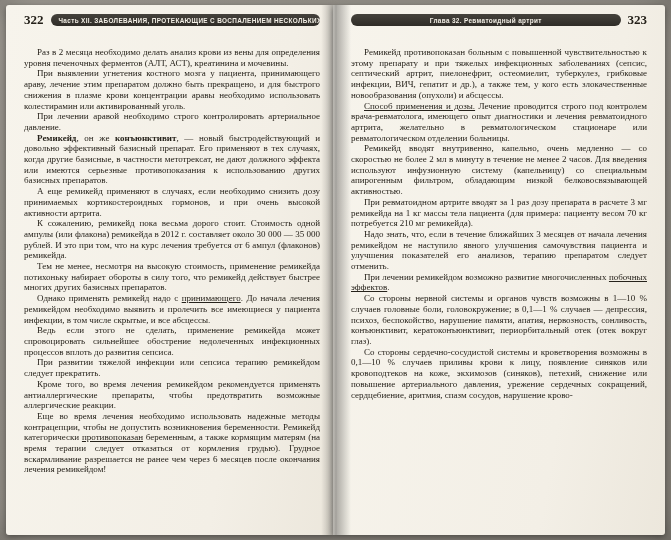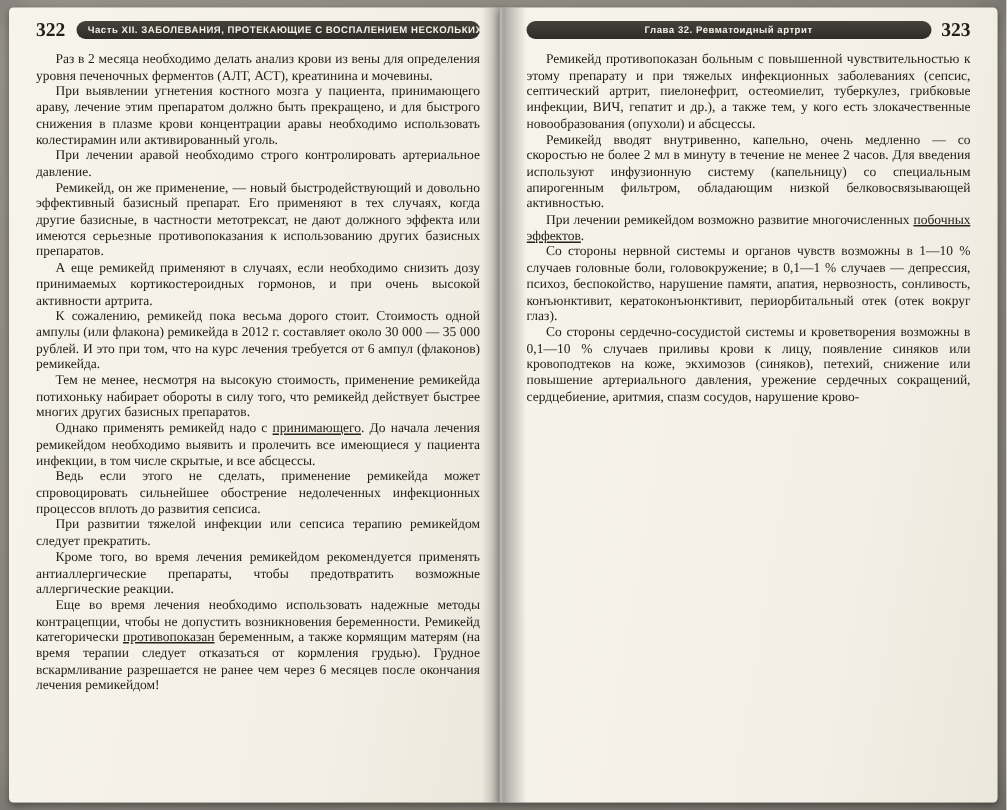--- a/index.html
+++ b/index.html
@@ -16,79 +16,82 @@
     box-shadow:0 2px 6px rgba(0,0,0,.45);
     overflow:hidden;
   }
   .page.left{border-radius:3px 0 0 3px;padding:7px 13px 8px 18px;}
   .page.right{border-radius:0 3px 3px 0;padding:7px 18px 8px 18px;}
   .gutter{
     position:absolute;top:0;bottom:0;left:50%;width:30px;margin-left:-15px;
     background:linear-gradient(to right,rgba(0,0,0,0) 0%,rgba(0,0,0,.28) 45%,rgba(0,0,0,.34) 50%,rgba(0,0,0,.28) 55%,rgba(0,0,0,0) 100%);
     pointer-events:none;z-index:5;
   }
-  .page-header{display:flex;align-items:center;gap:7px;margin-bottom:6px;flex:0 0 auto;}
+  .page-header{display:flex;align-items:center;gap:7px;margin-bottom:19px;flex:0 0 auto;}
   .page-num{
     font-family:"Liberation Serif",serif;font-weight:bold;font-size:13px;color:#242019;
     flex:0 0 auto;
   }
   .header-bar{
     flex:1 1 auto;background:linear-gradient(#45423c,#2f2c27);color:#f3efe6;
     border-radius:8px;padding:2.5px 8px;text-align:center;
     font-family:"Liberation Sans",sans-serif;font-size:6.4px;font-weight:bold;
     letter-spacing:.35px;white-space:nowrap;overflow:hidden;
   }
   .page-body{
     flex:1 1 auto;overflow:hidden;
     font-family:"Liberation Serif",serif;font-size:9px;line-height:1.19;
     color:#26221b;text-align:justify;
   }
   .para{margin:0;text-indent:13px;}
-  .seg-b{font-weight:normal;}
+  .seg-b{font-weight:bold;}
   .seg-u{text-decoration:underline;text-underline-offset:1px;}
 </style>
 </head>
 <body>
 
 <div class="scene">
   <div class="spread">
 
     <div class="page left">
       <div class="page-header">
         <div class="page-num">322</div>
         <div class="header-bar">
           <span>Часть XII. ЗАБОЛЕВАНИЯ, ПРОТЕКАЮЩИЕ С ВОСПАЛЕНИЕМ НЕСКОЛЬКИХ СУСТАВОВ</span>
         </div>
       </div>
       <div class="page-body">
           <p class="para"><span>Раз в 2 месяца необходимо делать анализ крови из вены для определения уровня печеночных ферментов (АЛТ, АСТ), креатинина и мочевины.</span></p>
           <p class="para"><span>При выявлении угнетения костного мозга у пациента, принимающего араву, лечение этим препаратом должно быть прекращено, и для быстрого снижения в плазме крови концентрации аравы необходимо использовать колестирамин или активированный уголь.</span></p>
           <p class="para"><span>При лечении аравой необходимо строго контролировать артериальное давление.</span></p>
-          <p class="para"><span class="seg-b">Ремикейд</span><span>, он же </span><span class="seg-b">применение</span><span>, — новый быстродействующий и довольно эффективный базисный препарат. Его применяют в тех случаях, когда другие базисные, в частности метотрексат, не дают должного эффекта или имеются серьезные противопоказания к использованию других базисных препаратов.</span></p>
+          <p class="para"><span class="seg-b">Ремикейд</span><span>, он же </span><span class="seg-b">конъюнктивит</span><span>, — новый быстродействующий и довольно эффективный базисный препарат. Его применяют в тех случаях, когда другие базисные, в частности метотрексат, не дают должного эффекта или имеются серьезные противопоказания к использованию других базисных препаратов.</span></p>
           <p class="para"><span>А еще ремикейд применяют в случаях, если необходимо снизить дозу принимаемых кортикостероидных гормонов, и при очень высокой активности артрита.</span></p>
           <p class="para"><span>К сожалению, ремикейд пока весьма дорого стоит. Стоимость одной ампулы (или флакона) ремикейда в 2012 г. составляет около 30 000 — 35 000 рублей. И это при том, что на курс лечения требуется от 6 ампул (флаконов) ремикейда.</span></p>
           <p class="para"><span>Тем не менее, несмотря на высокую стоимость, применение ремикейда потихоньку набирает обороты в силу того, что ремикейд действует быстрее многих других базисных препаратов.</span></p>
           <p class="para"><span>Однако применять ремикейд надо с </span><span class="seg-u">принимающего</span><span>. До начала лечения ремикейдом необходимо выявить и пролечить все имеющиеся у пациента инфекции, в том числе скрытые, и все абсцессы.</span></p>
           <p class="para"><span>Ведь если этого не сделать, применение ремикейда может спровоцировать сильнейшее обострение недолеченных инфекционных процессов вплоть до развития сепсиса.</span></p>
           <p class="para"><span>При развитии тяжелой инфекции или сепсиса терапию ремикейдом следует прекратить.</span></p>
           <p class="para"><span>Кроме того, во время лечения ремикейдом рекомендуется применять антиаллергические препараты, чтобы предотвратить возможные аллергические реакции.</span></p>
           <p class="para"><span>Еще во время лечения необходимо использовать надежные методы контрацепции, чтобы не допустить возникновения беременности. Ремикейд категорически </span><span class="seg-u">противопоказан</span><span> беременным, а также кормящим матерям (на время терапии следует отказаться от кормления грудью). Грудное вскармливание разрешается не ранее чем через 6 месяцев после окончания лечения ремикейдом!</span></p>
         </div>
     </div>
 
     <div class="page right">
       <div class="page-header">
         <div class="header-bar">
           <span>Глава 32. Ревматоидный артрит</span>
         </div>
         <div class="page-num">323</div>
       </div>
       <div class="page-body">
           <p class="para"><span>Ремикейд противопоказан больным с повышенной чувствительностью к этому препарату и при тяжелых инфекционных заболеваниях (сепсис, септический артрит, пиелонефрит, остеомиелит, туберкулез, грибковые инфекции, ВИЧ, гепатит и др.), а также тем, у кого есть злокачественные новообразования (опухоли) и абсцессы.</span></p>
+          <p class="para"><span class="seg-u">Способ применения и дозы.</span><span> Лечение проводится строго под контролем врача-ревматолога, имеющего опыт диагностики и лечения ревматоидного артрита, желательно в ревматологическом стационаре или ревматологическом отделении больницы.</span></p>
           <p class="para"><span>Ремикейд вводят внутривенно, капельно, очень медленно — со скоростью не более 2 мл в минуту в течение не менее 2 часов. Для введения используют инфузионную систему (капельницу) со специальным апирогенным фильтром, обладающим низкой белковосвязывающей активностью.</span></p>
+          <p class="para"><span>При ревматоидном артрите вводят за 1 раз дозу препарата в расчете 3 мг ремикейда на 1 кг массы тела пациента (для примера: пациенту весом 70 кг потребуется 210 мг ремикейда).</span></p>
+          <p class="para"><span>Надо знать, что, если в течение ближайших 3 месяцев от начала лечения ремикейдом не наступило явного улучшения самочувствия пациента и улучшения показателей его анализов, терапию препаратом следует отменить.</span></p>
           <p class="para"><span>При лечении ремикейдом возможно развитие многочисленных </span><span class="seg-u">побочных эффектов</span><span>.</span></p>
           <p class="para"><span>Со стороны нервной системы и органов чувств возможны в 1—10 % случаев головные боли, головокружение; в 0,1—1 % случаев — депрессия, психоз, беспокойство, нарушение памяти, апатия, нервозность, сонливость, конъюнктивит, кератоконъюнктивит, периорбитальный отек (отек вокруг глаз).</span></p>
           <p class="para"><span>Со стороны сердечно-сосудистой системы и кроветворения возможны в 0,1—10 % случаев приливы крови к лицу, появление синяков или кровоподтеков на коже, экхимозов (синяков), петехий, снижение или повышение артериального давления, урежение сердечных сокращений, сердцебиение, аритмия, спазм сосудов, нарушение крово-</span></p>
         </div>
     </div>
 
     <div class="gutter"></div>
   </div>
 </div>
 

